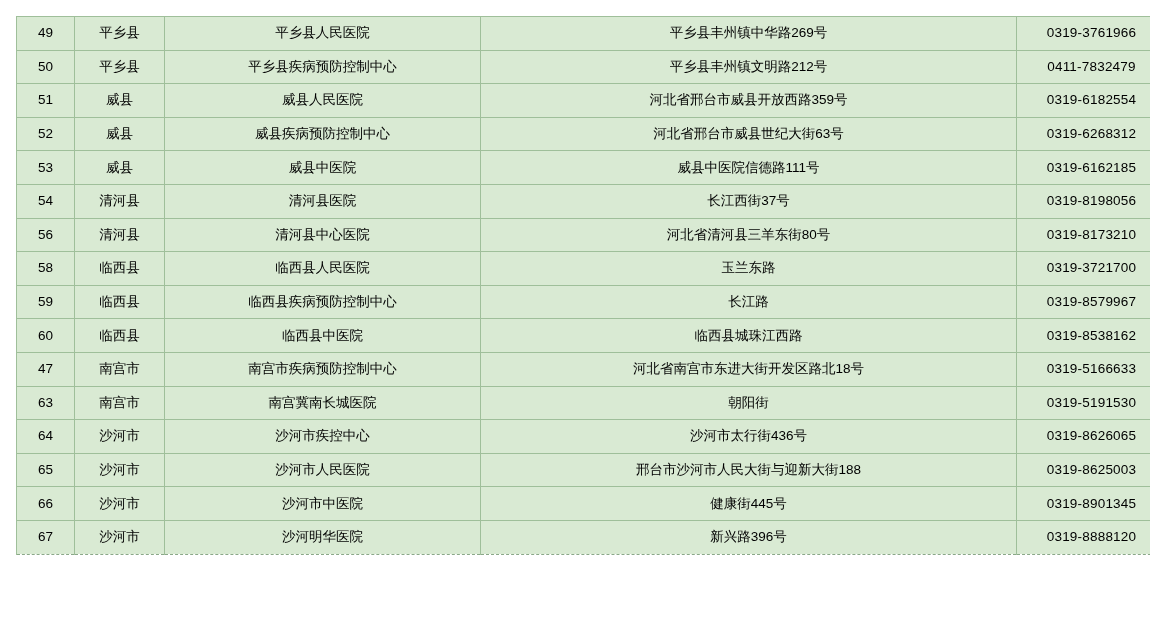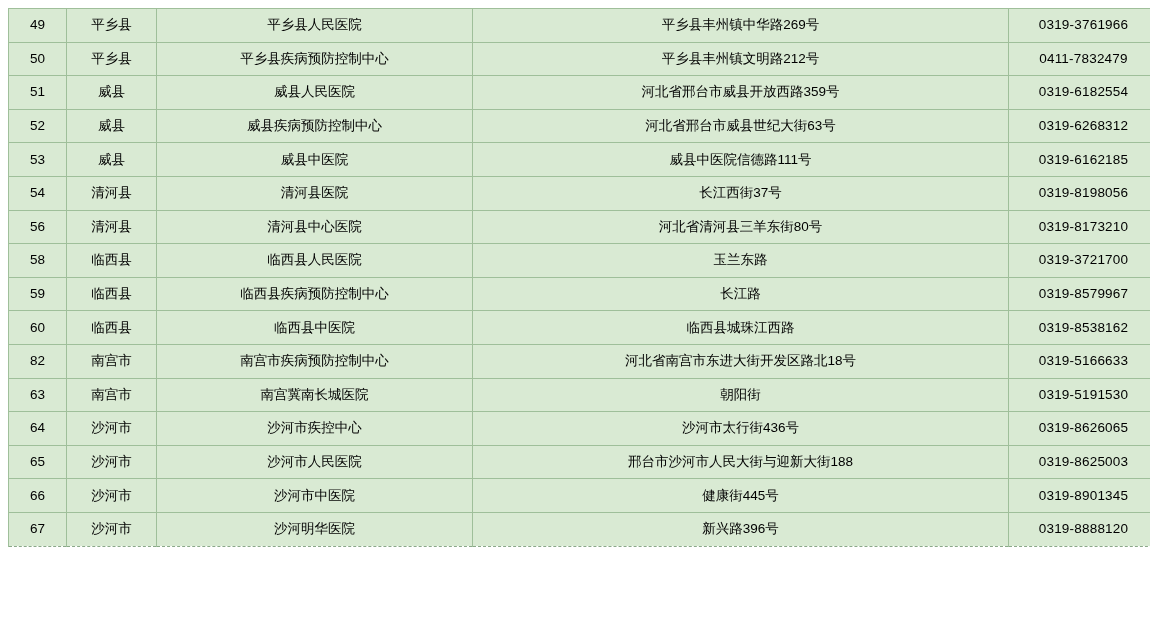--- a/index.html
+++ b/index.html
@@ -10,21 +10,21 @@
   body {
     width: 1150px;
     height: 621px;
     font-family: "Liberation Sans", "DejaVu Sans", sans-serif;
     overflow: hidden;
   }
   .table-wrap {
     width: 1150px;
     height: 621px;
     box-sizing: border-box;
-    padding: 8px;
+    padding: 16px;
   }
   table.data-table {
     border-collapse: collapse;
     width: 1150px;
     table-layout: fixed;
   }
   table.data-table td {
     border: 1px solid #9fbf9a;
     background: #d9ead3;
     color: #000000;
@@ -126,21 +126,21 @@
           <td class="phone">0319-8579967</td>
         </tr>
         <tr>
           <td>60</td>
           <td>临西县</td>
           <td>临西县中医院</td>
           <td>临西县城珠江西路</td>
           <td class="phone">0319-8538162</td>
         </tr>
         <tr>
-          <td>82</td>
+          <td>47</td>
           <td>南宫市</td>
           <td>南宫市疾病预防控制中心</td>
           <td>河北省南宫市东进大街开发区路北18号</td>
           <td class="phone">0319-5166633</td>
         </tr>
         <tr>
           <td>63</td>
           <td>南宫市</td>
           <td>南宫冀南长城医院</td>
           <td>朝阳街</td>

